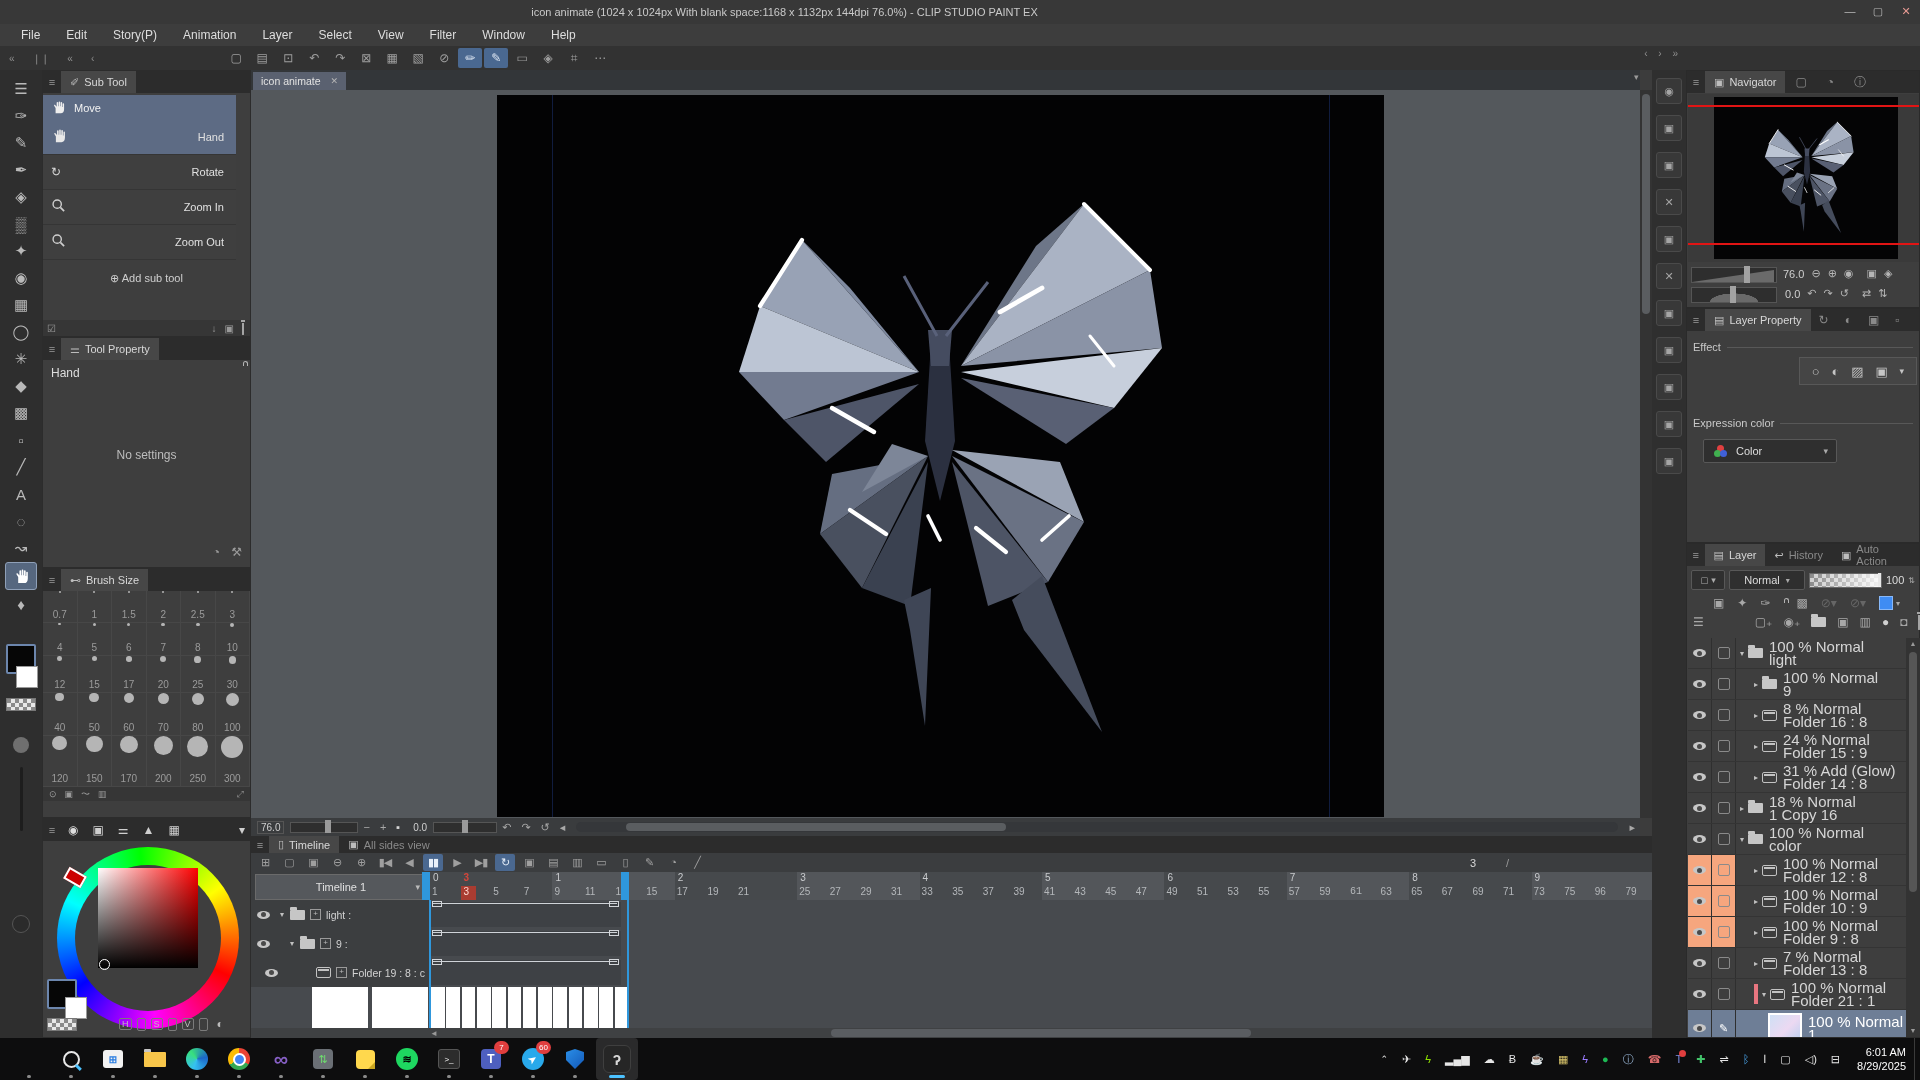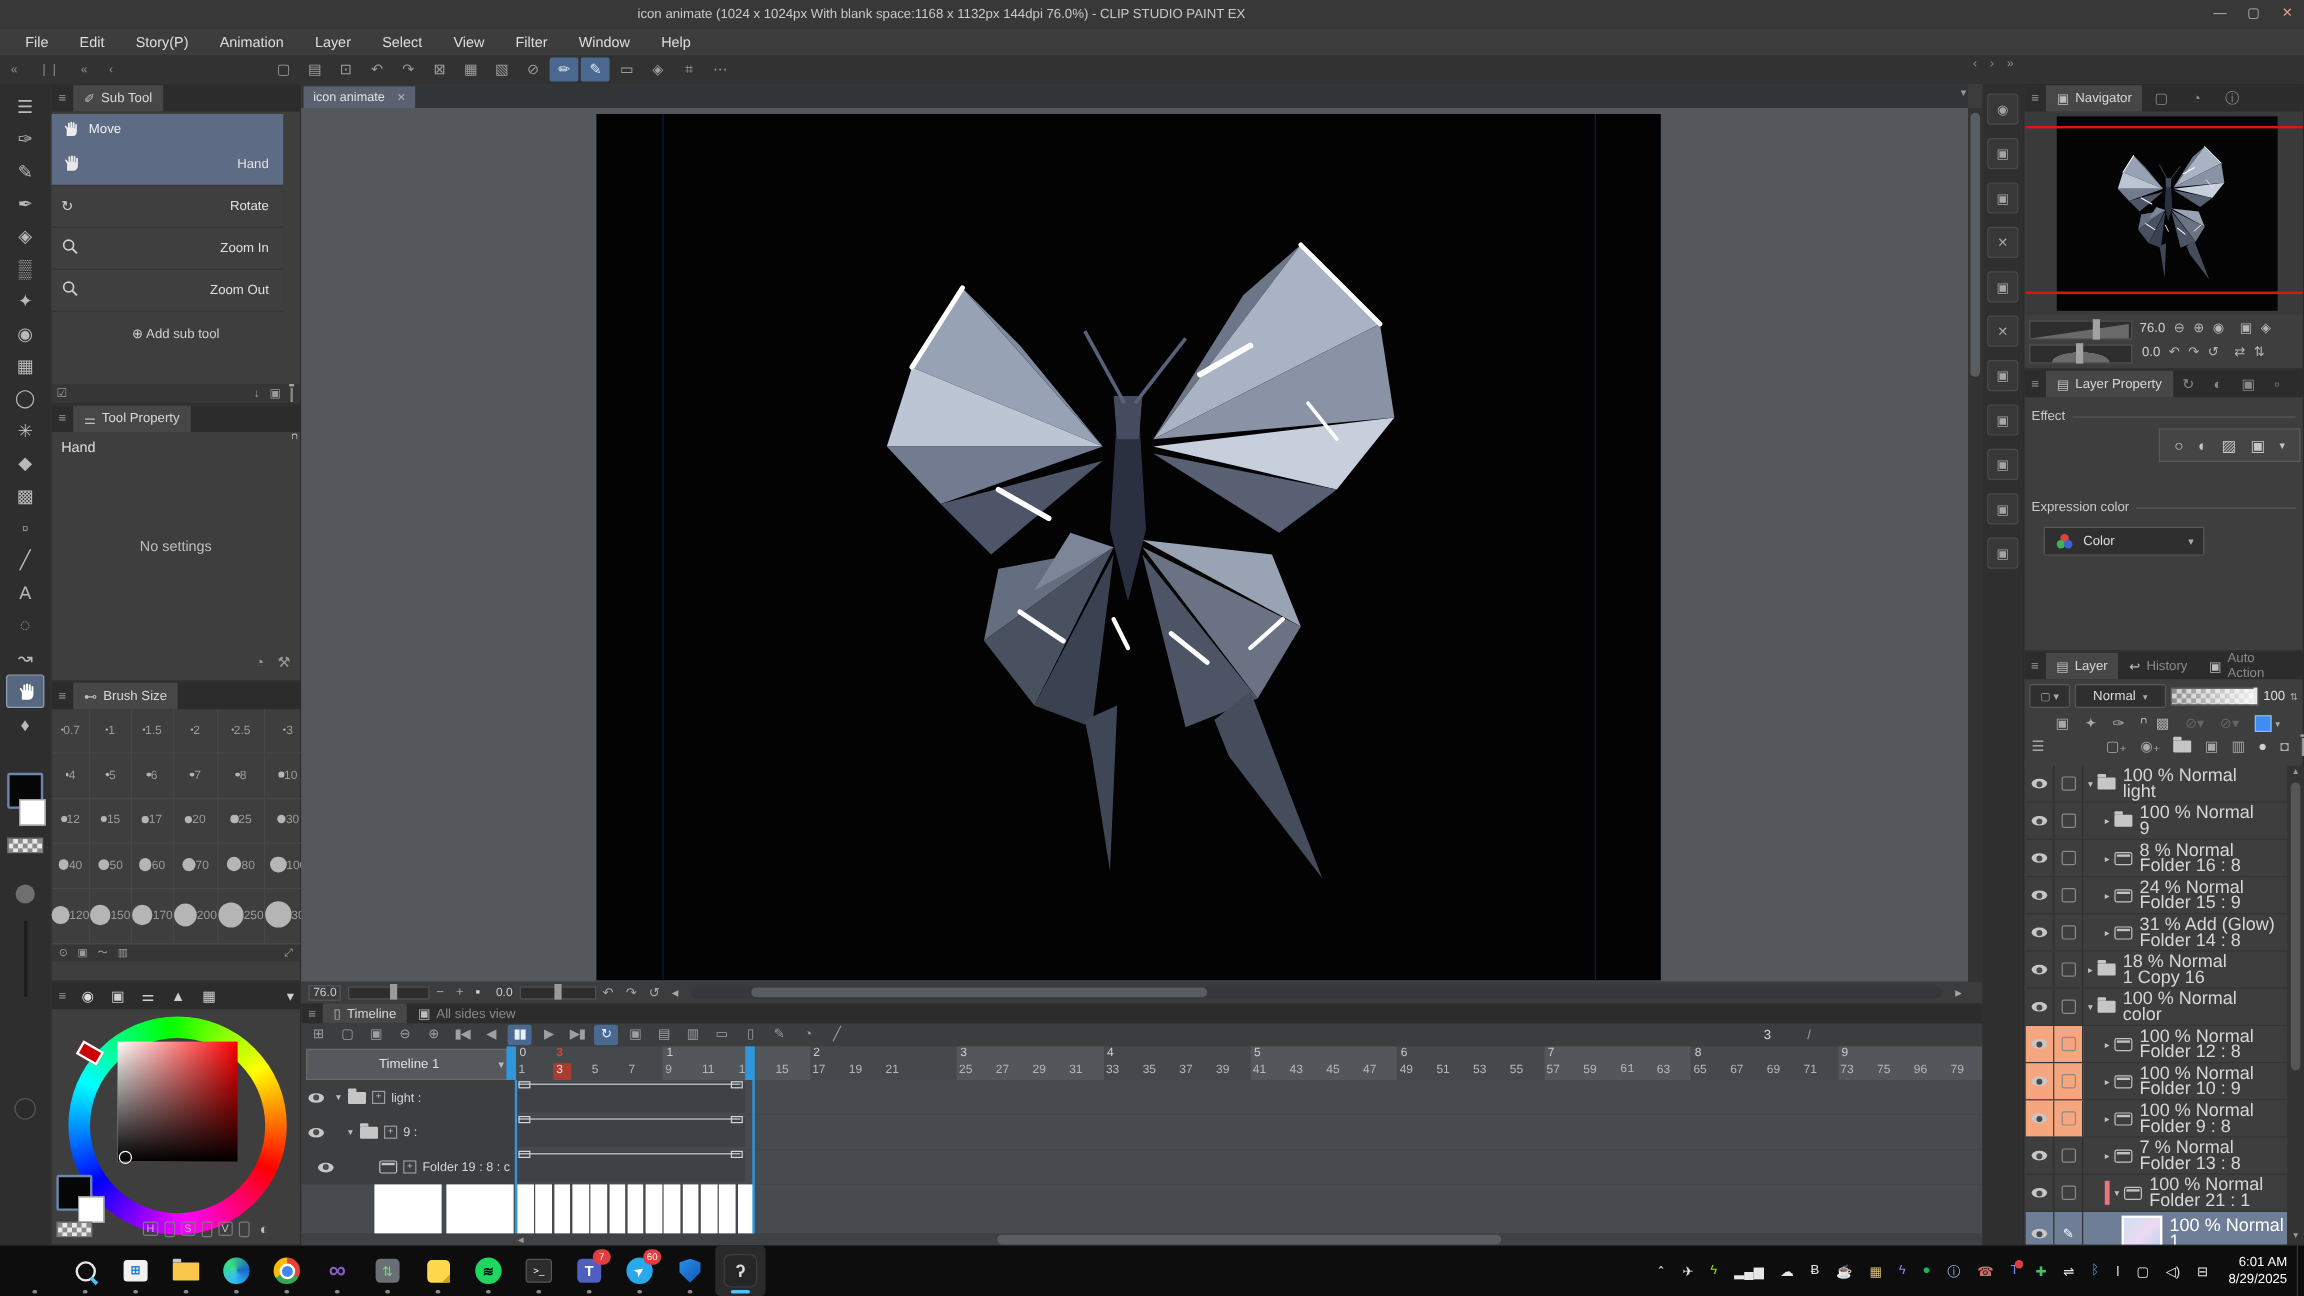--- a/index.html
+++ b/index.html
@@ -36,21 +36,21 @@
   .ptab .ticon{color:#bdbdbd;font-size:11px}
   .ptab.gray{background:transparent;color:#8a8a8a}
   
   .strow{height:34px;display:flex;align-items:center;border-bottom:1px solid #353535;background:#3f3f3f;position:relative}
   .strow.sel,#stgroup{background:#5d6b84;color:#f2f2f2}
   .strow .slabel{position:absolute;right:12px;font-size:11px;color:#e0e0e0}
   .strow .sicon{margin-left:8px;color:#d7d7d7}
   #stadd{color:#cfcfcf;font-size:11px;text-align:center}
   .pfoot{background:#363636;display:flex;align-items:center;font-size:10px;color:#9a9a9a}
   
-  .bcell{box-sizing:border-box;border-right:1px solid #474747;border-bottom:1px solid #474747;display:flex;flex-direction:row;align-items:center;justify-content:center;padding-bottom:2px}
+  .bcell{box-sizing:border-box;border-right:1px solid #474747;border-bottom:1px solid #474747;display:flex;flex-direction:column;align-items:center;justify-content:space-between;padding-bottom:2px}
   .bdot{border-radius:50%;background:#b5b5b5}
   .bnum{font-size:10px;color:#9b9b9b;margin-top:2px}
   
   #ring{border-radius:50%;background:conic-gradient(from 115deg,#ff0000,#ff00ff,#0000ff,#00ffff,#00ff00,#ffff00,#ff0000)}
   #ringhole{border-radius:50%;background:#3e3e3e}
   #svsq{background:linear-gradient(to bottom,rgba(0,0,0,0),#000),linear-gradient(to right,#fff,#f00)}
   .ringmark{width:16px;height:9px;border:2px solid #fff;background:#c00;transform:rotate(30deg)}
   .svcursor{width:9px;height:9px;border:1.5px solid #fff;border-radius:50%;background:transparent}
   .hsv{font-size:9px;color:#bdbdbd;border:1px solid #7b7b7b;border-radius:2px;padding:0 2px}
   .hsvbox{width:7px;height:11px;border:1px solid #7b7b7b;border-radius:2px}

